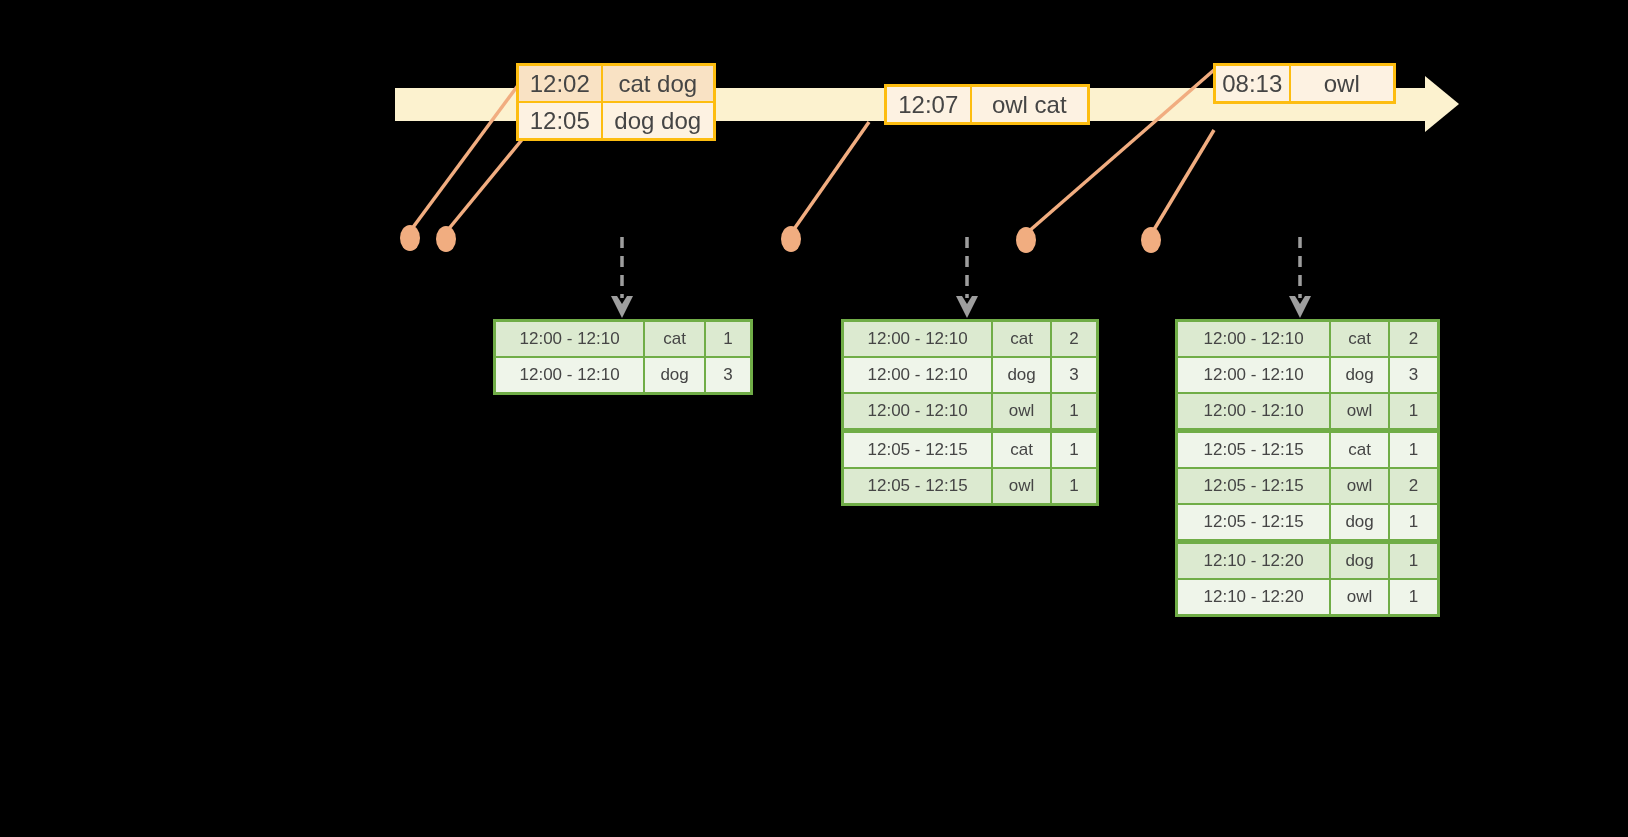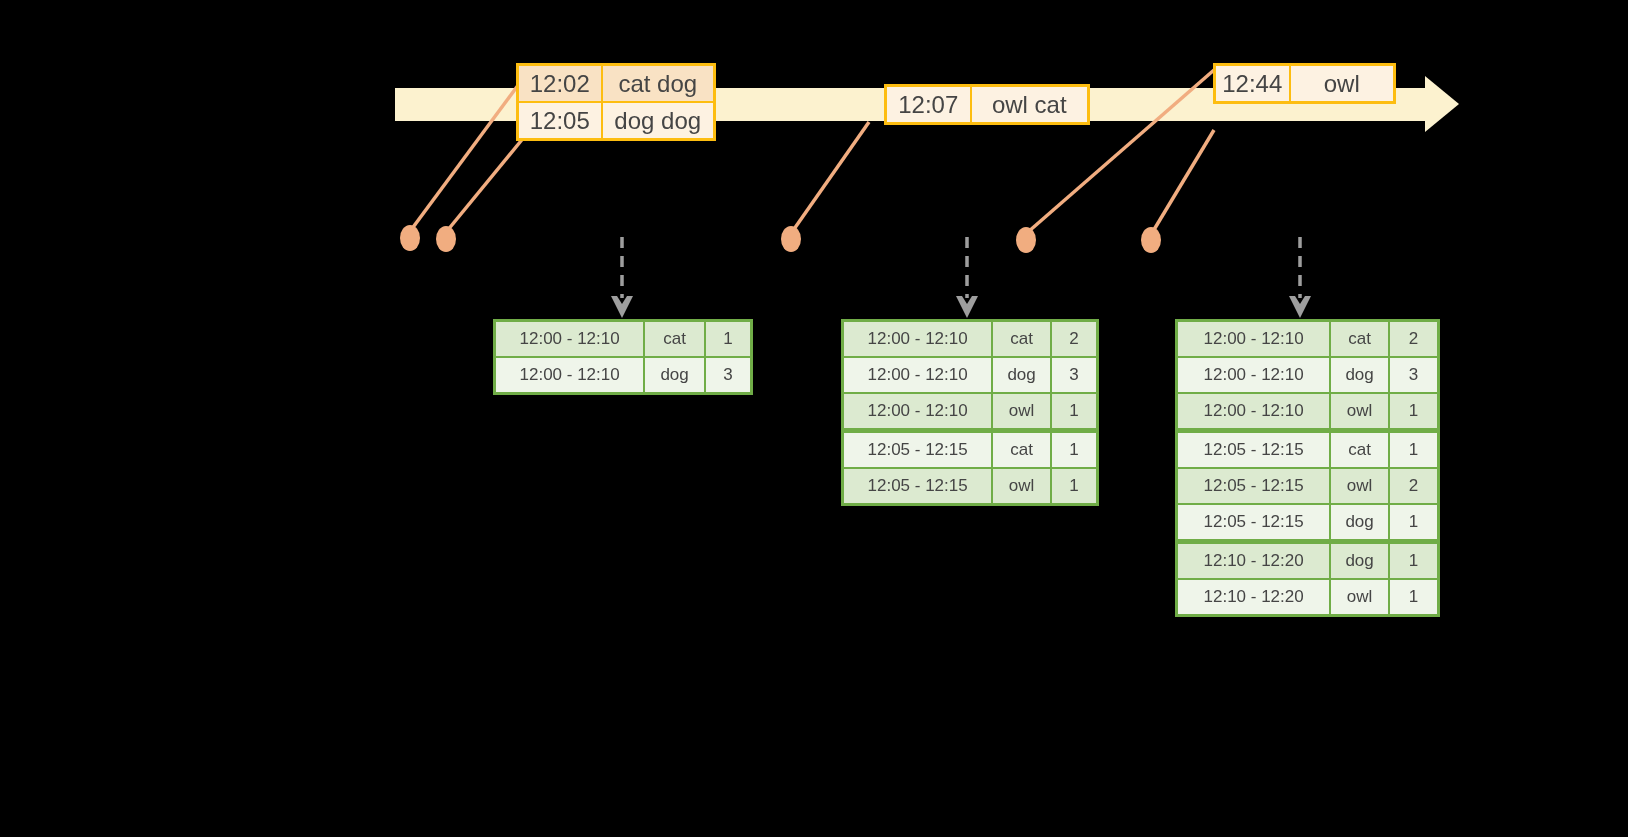--- a/index.html
+++ b/index.html
@@ -98,21 +98,21 @@
   </tbody>
     </table>
 
   <table class="etable t3">
     <colgroup>
         <col style="width:75px">
         <col style="width:105px">
       </colgroup>
     <tbody>
     <tr class="efill-light">
-      <td>12:44</td>
+      <td>08:13</td>
       <td>owl</td>
     </tr>
   </tbody>
     </table>
 
   <table class="gtable g1">
     <colgroup>
         <col style="width:148px">
         <col style="width:60px">
         <col style="width:46px">

